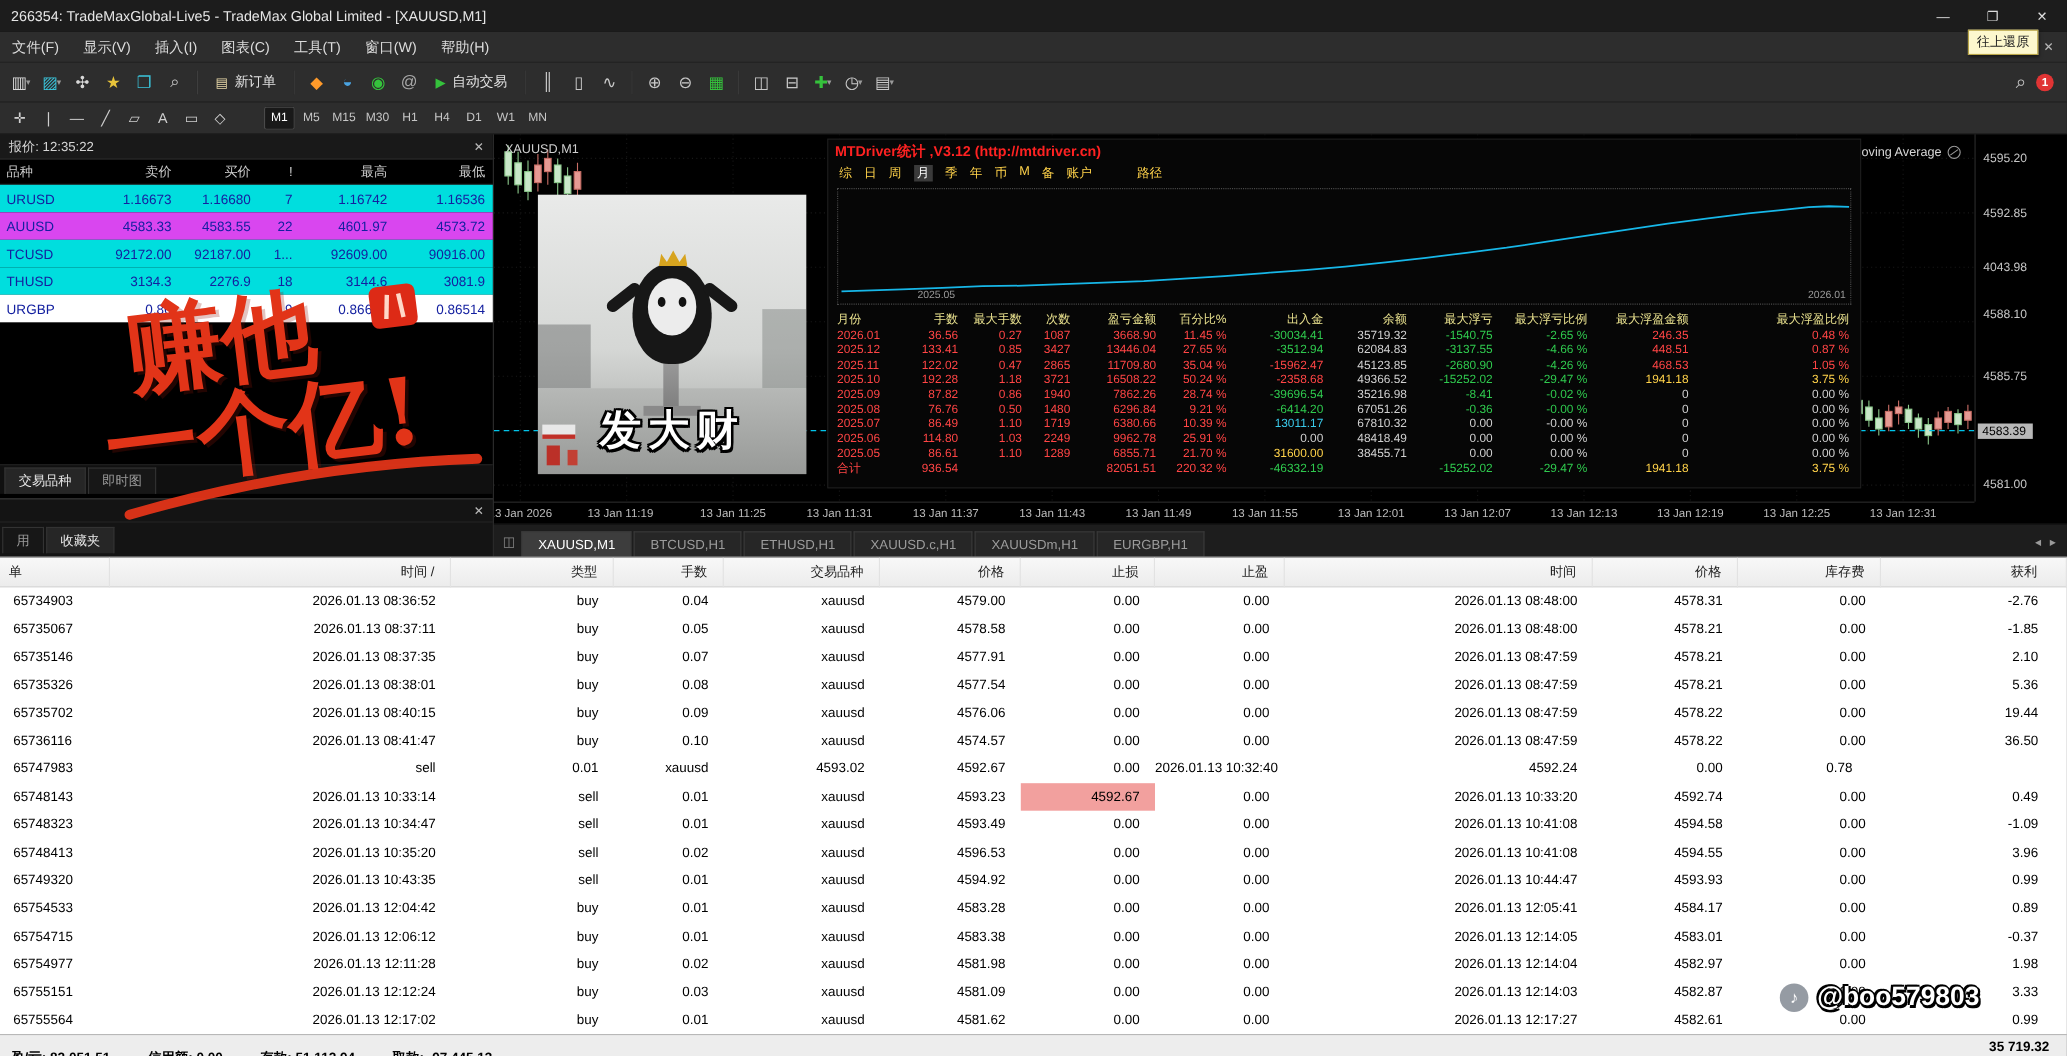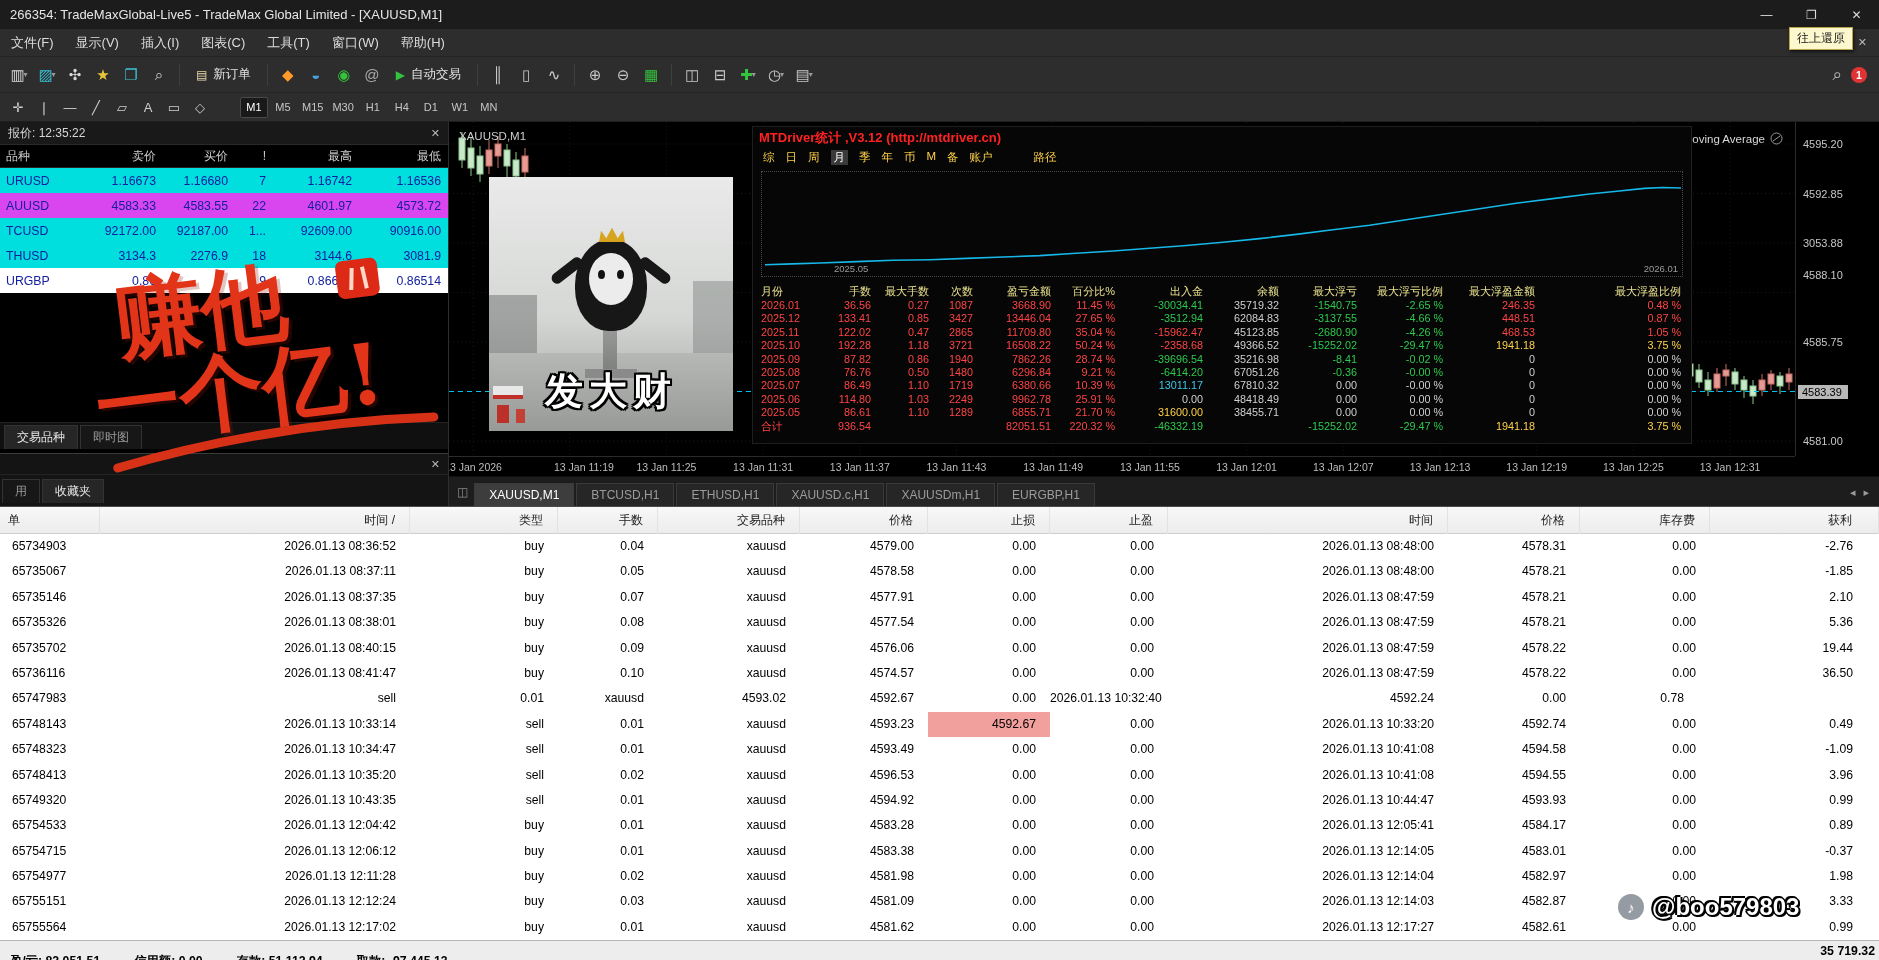--- a/index.html
+++ b/index.html
@@ -111,21 +111,21 @@
   .hist-header span:last-child{padding-right:26px;}
   .hist-row{height:25.4px;}
   .hist-row span{font-size:12.2px;color:#000;line-height:25.4px;text-align:right;padding-right:14px;white-space:nowrap;}
   .hist-row span:first-child{text-align:left;padding-left:12px;}
   .hist-row span:last-child{padding-right:26px;}
   .sl-hl{background:#f2a09e;color:#5a1210;}
   
   .statusbar{position:absolute;left:0;top:940px;width:100%;height:20px;background:#ededed;border-top:1px solid #b8b8b8;display:flex;align-items:center;z-index:11;}
   .status-items{display:flex;gap:34px;padding-left:10px;margin-top:21px;}
   .status-item{font-size:12.3px;color:#000;font-weight:bold;}
-  .status-right{margin-left:auto;padding-right:4px;font-size:12.3px;font-weight:bold;color:#000;}
+  .status-right{margin-left:auto;padding-right:16px;font-size:12.3px;font-weight:bold;color:#000;}
   
   .watermark{position:absolute;left:1618px;top:893px;display:flex;align-items:center;gap:8px;z-index:40;}
   .wm-icon{width:26px;height:26px;border-radius:50%;background:#8d939c;color:#fff;display:flex;align-items:center;justify-content:center;font-size:15px;opacity:.92;}
   .wm-text{font-size:24px;font-weight:bold;color:#fff;text-shadow:2px 0 #000,-2px 0 #000,0 2px #000,0 -2px #000,2px 2px #000,-2px -2px #000;}
   
   .calligraphy{position:absolute;left:92px;top:262px;width:366px;height:200px;z-index:30;transform:rotate(-7deg);color:#e23418;font-family:"DejaVu Serif",serif;font-weight:bold;pointer-events:none;}
   .cal-line1{font-size:86px;line-height:80px;margin-left:30px;text-shadow:3px 3px 0 rgba(140,20,8,.25);}
   .cal-line2{font-size:84px;line-height:80px;margin-top:4px;text-shadow:3px 3px 0 rgba(140,20,8,.25);}
   .cal-seal{position:absolute;left:254px;top:8px;width:42px;height:38px;background:#dd2a16;border-radius:7px;}
   .cal-seal i{position:absolute;background:#ffd8c8;width:4px;height:22px;top:8px;}
@@ -421,29 +421,29 @@
     <div class="ma-label">
       <span>Moving Average</span>
       <svg width="13" height="13">
           <circle cx="6.5" cy="6.5" r="5.5" fill="none" stroke="#999"></circle>
           <line x1="3" y1="9" x2="10" y2="4" stroke="#999"></line>
         </svg>
     </div>
     <div id="price-axis" class="price-axis">
         <div class="price-label" style="top:22px">4595.20</div>
         <div class="price-label" style="top:71.5px">4592.85</div>
-        <div class="price-label" style="top:121px">3053.88</div>
-        <div class="price-label" style="top:153px">4588.10</div>
+        <div class="price-label" style="top:121px">4043.98</div>
+        <div class="price-label" style="top:164px">4588.10</div>
         <div class="price-label" style="top:220px">4585.75</div>
         <div class="price-label current" style="top:269.5px">4583.39</div>
         <div class="price-label" style="top:319px">4581.00</div>
       </div>
     <div id="time-axis" class="time-axis">
         <div class="time-label" style="left:24px">13 Jan 2026</div>
-        <div class="time-label" style="left:135px">13 Jan 11:19</div>
+        <div class="time-label" style="left:115px">13 Jan 11:19</div>
         <div class="time-label" style="left:217.4px">13 Jan 11:25</div>
         <div class="time-label" style="left:314.1px">13 Jan 11:31</div>
         <div class="time-label" style="left:410.8px">13 Jan 11:37</div>
         <div class="time-label" style="left:507.5px">13 Jan 11:43</div>
         <div class="time-label" style="left:604.2px">13 Jan 11:49</div>
         <div class="time-label" style="left:700.9px">13 Jan 11:55</div>
         <div class="time-label" style="left:797.6px">13 Jan 12:01</div>
         <div class="time-label" style="left:894.3000000000001px">13 Jan 12:07</div>
         <div class="time-label" style="left:991px">13 Jan 12:13</div>
         <div class="time-label" style="left:1087.7px">13 Jan 12:19</div>

